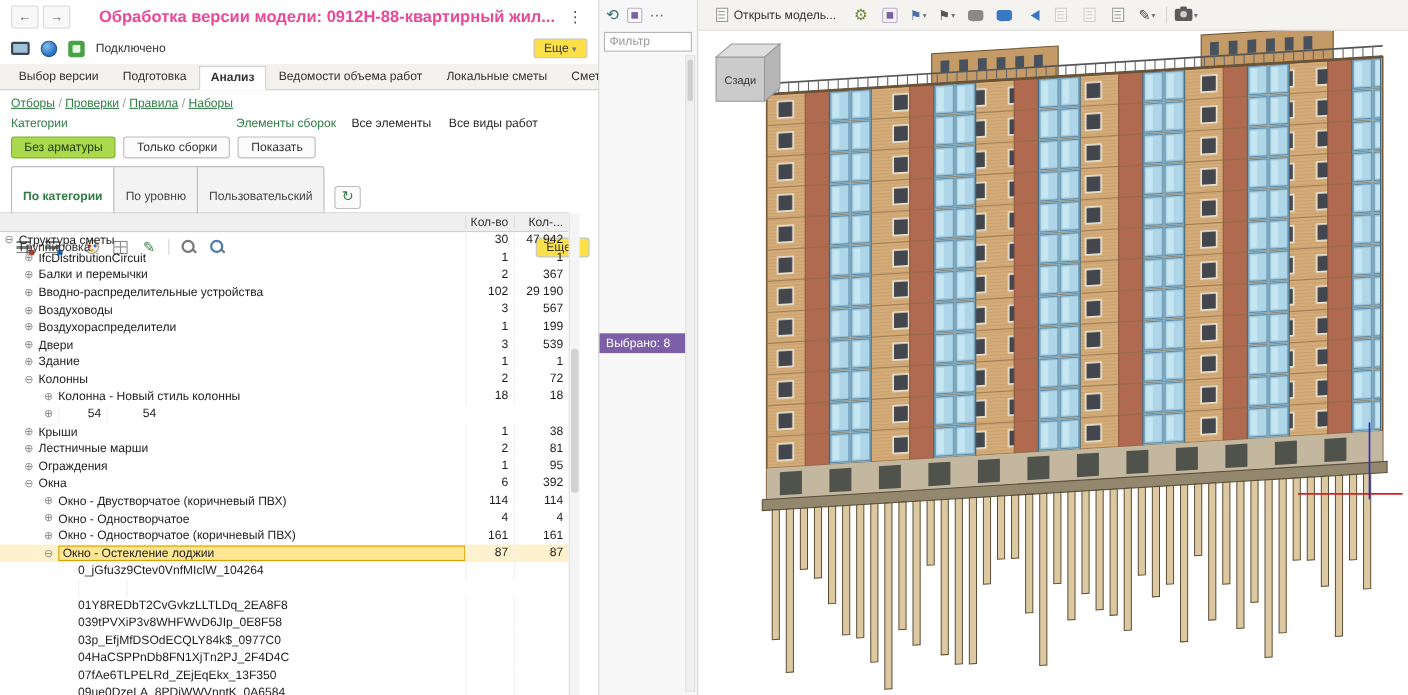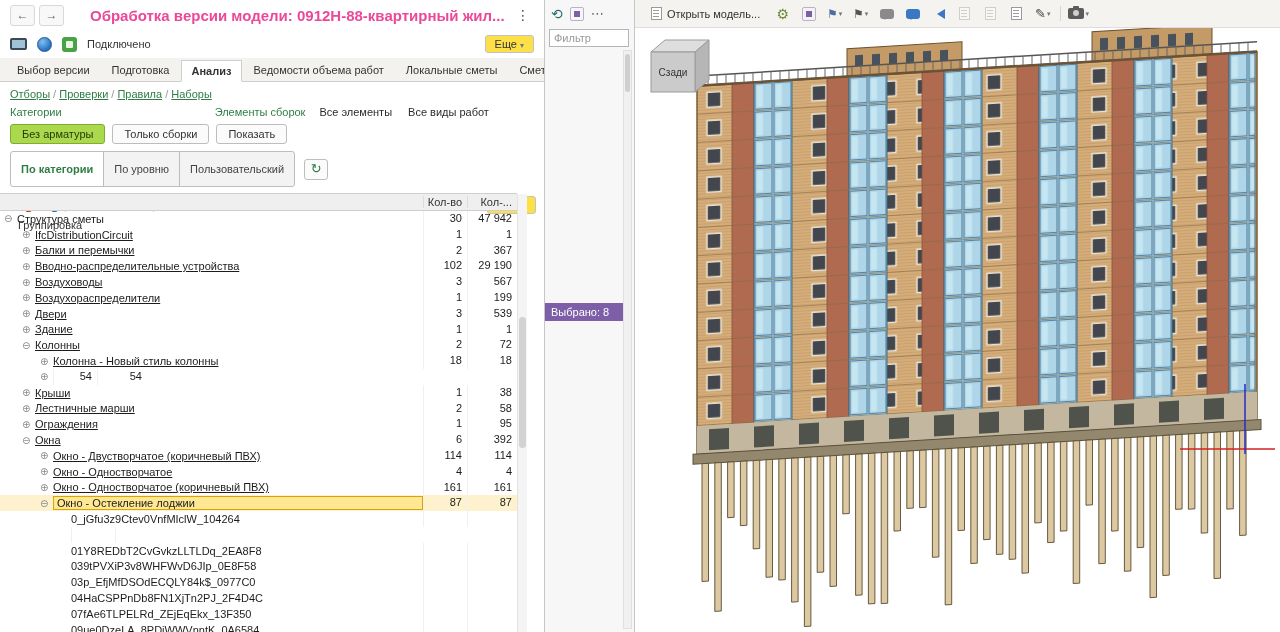--- a/index.html
+++ b/index.html
@@ -36,21 +36,21 @@
 
   .cat-row { display:flex; font-size:11px; padding:3px 10px 2px; white-space:nowrap; }
   .green-lbl { color:#2f7d44; }
   .dark-link { color:#2b2b2b; cursor:pointer; }
 
   .btns-row { display:flex; gap:7px; padding:4px 10px; }
   .btn { font-size:11px; padding:3px 11px; border:1px solid #bdbdbd; background:#fbfbfb; border-radius:3px; color:#333; cursor:pointer; }
   .btn.green { background:#abd94e; border-color:#7fae2f; color:#1e3a06; }
 
   .group-row { display:flex; padding:3px 10px 4px; align-items:center; }
-  .seg { font-size:11px; padding:11px 10px; border:1px solid #bdbdbd; background:#f3f3f3; color:#444; cursor:pointer; margin-left:-1px; }
+  .seg { font-size:11px; padding:21px 10px; border:1px solid #bdbdbd; background:#f3f3f3; color:#444; cursor:pointer; margin-left:-1px; }
   .seg:first-child { border-radius:3px 0 0 3px; margin-left:0; }
   .seg.lastseg { border-radius:0 3px 3px 0; }
   .seg.active { background:#fff; color:#2f7d44; font-weight:bold; }
   .refresh-btn { margin-left:9px; width:24px; height:21px; border:1px solid #bdbdbd; border-radius:3px;
                  background:#fbfbfb; color:#2f7d44; font-size:13px; line-height:18px; cursor:pointer; }
 
   .tree-toolbar { display:flex; align-items:center; gap:3px; padding:4px 8px 4px 10px; height:27px; }
   .tool-btn { width:23px; height:20px; display:inline-flex; align-items:center; justify-content:center;
               border:1px solid transparent; border-radius:2px; cursor:pointer; font-size:13px; color:#555; }
   .vsep { width:1px; height:15px; background:#d5d5d5; margin:0 3px; }
@@ -75,21 +75,21 @@
 
   
   .table-wrap { position:absolute; top:193px; left:0; width:517px; bottom:0; overflow:hidden; border-top:1px solid #cfcfcf; }
   .thead { display:flex; height:17px; background:#efefef; border-bottom:1px solid #cfcfcf; font-size:11px; color:#333; align-items:center; }
   .thead .c-label { flex:1; padding-left:18px;margin-top:45px; }
   .c1 { width:44px; text-align:right; padding-right:5px; border-left:1px solid #dcdcdc; }
   .c2 { width:50px; text-align:right; padding-right:5px; border-left:1px solid #dcdcdc; overflow:hidden; white-space:nowrap; }
   .trow { display:flex; align-items:center; height:15.8px; font-size:11px; color:#1c1c1c; cursor:pointer; white-space:nowrap; }
   .trow .toggle { width:13px; color:#8b8b8b; font-size:10px; flex:none; }
   .trow .rlabel { overflow:hidden; text-overflow:ellipsis; }
-  .trow .link { text-decoration:underline; }
+  .trow .link { }
   .trow .c1,.trow .c2 { flex:none; border-left:1px solid #f0f0f0; height:100%; line-height:15.8px; }
   .trow.sel { background:#fdf2cd; }
   .trow.sel .selbox { background:#ffe793; border:1px solid #d9a300; padding:0 3px; }
   .tree-vscroll { position:absolute; top:194px; left:517px; width:10px; bottom:0; background:#f4f4f4; border-left:1px solid #e2e2e2; }
   .tree-vscroll .thumb { position:absolute; top:28%; left:1px; right:1px; height:30%; background:#d2d2d2; border-radius:4px; }
 
   
   .mid-panel { width:90px; background:#f7f7f7; border-right:1px solid #c6c6c6; position:relative; }
   .mid-toolbar { height:27px; display:flex; align-items:center; gap:7px; padding:0 6px; }
   .ic-history { color:#2a6f6f; font-size:14px; cursor:pointer; }
@@ -293,21 +293,21 @@
           <div class="trow" style="padding-left: 22px;">
             <span class="toggle">⊕</span>
             <span class="rlabel link" style="flex: 1 1 0%;">Крыши</span>
             <span class="c1">1</span>
             <span class="c2">38</span>
           </div>
           <div class="trow" style="padding-left: 22px;">
             <span class="toggle">⊕</span>
             <span class="rlabel link" style="flex: 1 1 0%;">Лестничные марши</span>
             <span class="c1">2</span>
-            <span class="c2">58</span>
+            <span class="c2">81</span>
           </div>
           <div class="trow" style="padding-left: 22px;">
             <span class="toggle">⊕</span>
             <span class="rlabel link" style="flex: 1 1 0%;">Ограждения</span>
             <span class="c1">1</span>
             <span class="c2">95</span>
           </div>
           <div class="trow" style="padding-left: 22px;">
             <span class="toggle">⊖</span>
             <span class="rlabel link" style="flex: 1 1 0%;">Окна</span>

